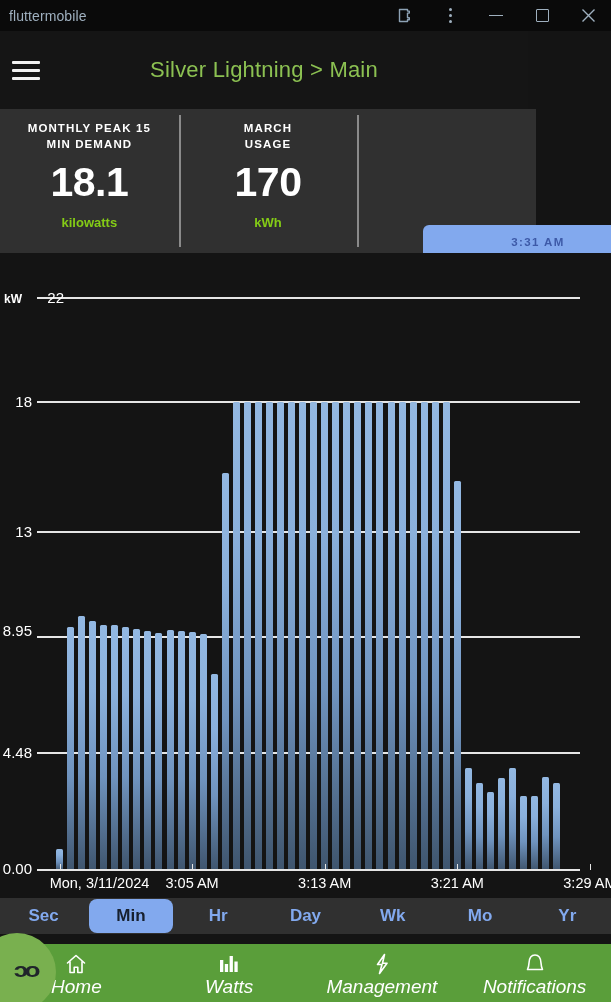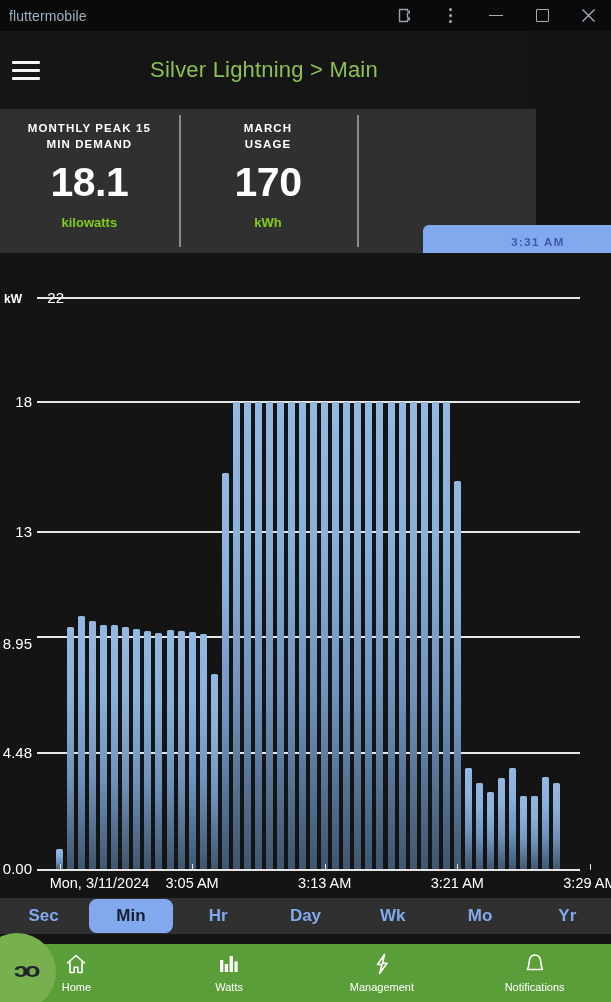--- a/index.html
+++ b/index.html
@@ -120,21 +120,21 @@
 
   
   .bottomnav{
     position:absolute;top:944px;left:0;width:611px;height:58px;background:#5a9e3a;
     display:flex;align-items:center;
   }
   .navitem{
     flex:1 1 0;display:flex;flex-direction:column;align-items:center;justify-content:center;
     gap:2px;cursor:pointer;
   }
-  .navitem .nav-label{color:#ffffff;font-size:11px;line-height:16px;}
+  .navitem .nav-label{color:#ffffff;font-size:19px;line-height:16px;font-style:italic;}
   .navicon{height:26px;display:flex;align-items:center;justify-content:center;}
   .navicon svg{display:block;}
   .fab{
     position:absolute;left:-22px;top:-11px;width:78px;height:78px;border-radius:50%;
     background:#79b04f;display:flex;align-items:center;justify-content:center;
     z-index:5;cursor:pointer;
   }
   .fab-glyph{color:#20242b;font-size:21px;font-weight:bold;letter-spacing:-3px;
     transform:scaleX(1.25);margin-left:16px;margin-top:-5px;}
 </style>
@@ -212,21 +212,21 @@
         <div class="gridline" style="top: 44.345px;"></div>
         <div class="gridline" style="top: 148.1px;"></div>
         <div class="gridline" style="top: 277.795px;"></div>
         <div class="gridline" style="top: 382.847px;"></div>
         <div class="gridline" style="top: 498.794px;"></div>
       </div>
     <div id="ytick-layer">
         <div class="ytick" style="top: 36.345px; padding-left: 32px;">22</div>
         <div class="ytick" style="top: 140.1px;">18</div>
         <div class="ytick" style="top: 269.795px;">13</div>
-        <div class="ytick" style="top: 382px;">8.95</div>
+        <div class="ytick" style="top: 369px;">8.95</div>
         <div class="ytick" style="top: 490.794px;">4.48</div>
         <div class="ytick" style="top: 607px;">0.00</div>
       </div>
     <div class="plot" id="plot">
         <div class="bar" style="left: 19px; width: 7px; height: 20.7511px;"></div>
         <div class="bar" style="left: 30.05px; width: 7px; height: 242.528px;"></div>
         <div class="bar" style="left: 41.1px; width: 7px; height: 254.201px;"></div>
         <div class="bar" style="left: 52.15px; width: 7px; height: 249.013px;"></div>
         <div class="bar" style="left: 63.2px; width: 7px; height: 245.122px;"></div>
         <div class="bar" style="left: 74.25px; width: 7px; height: 245.122px;"></div>

